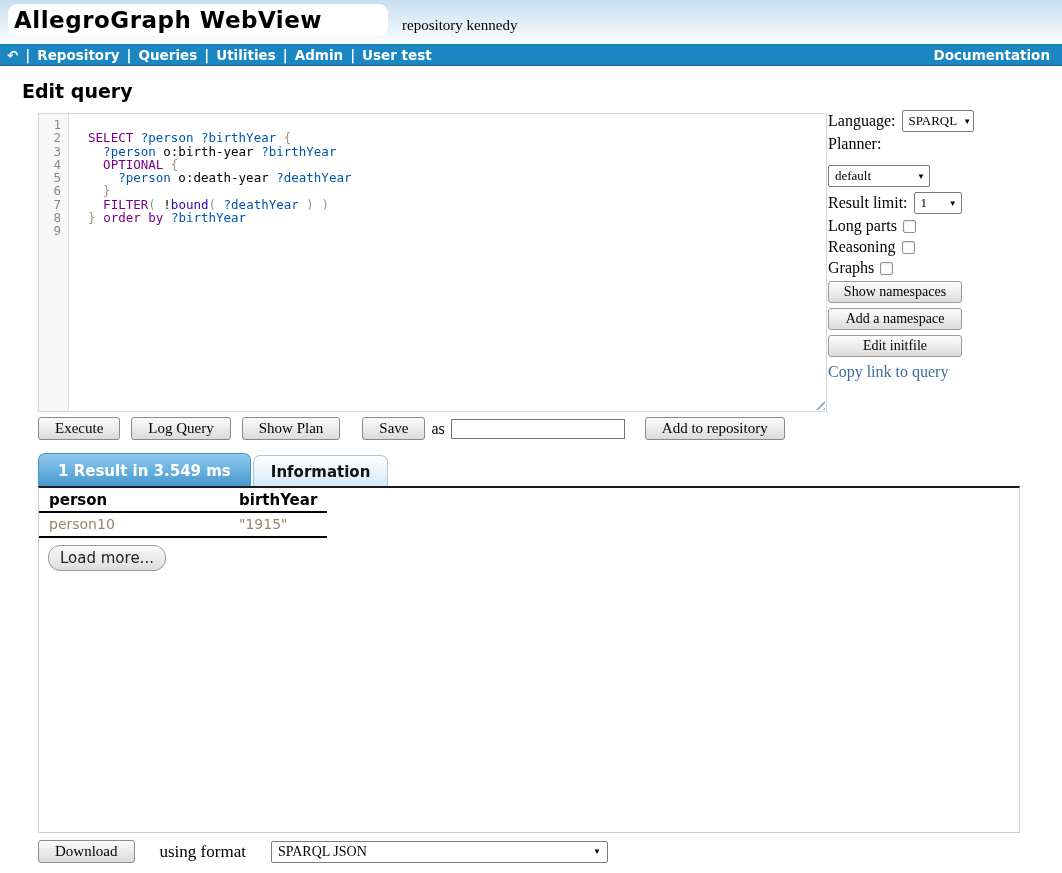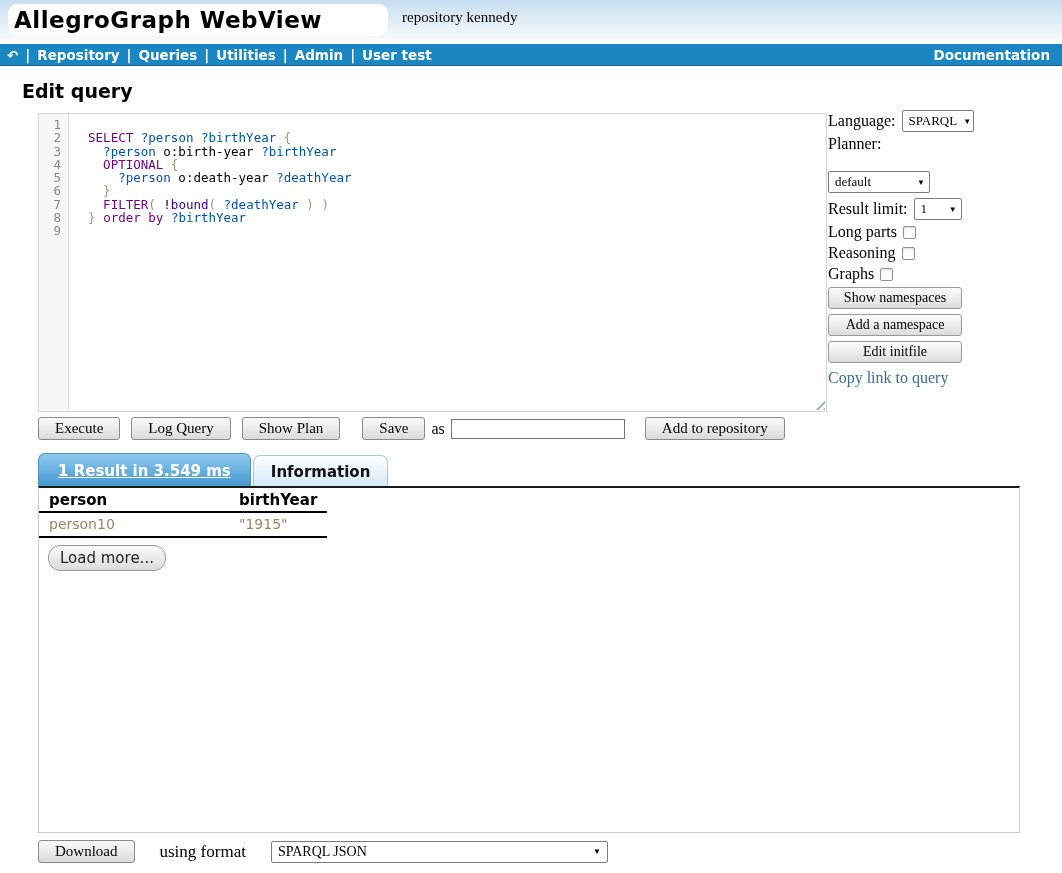--- a/index.html
+++ b/index.html
@@ -6,21 +6,21 @@
   body{
     width:1062px;height:873px;position:relative;background:#fff;
     font-family:"Liberation Serif",serif;color:#000;overflow:hidden;
   }
   
   .topstrip{position:absolute;left:0;top:0;width:1062px;height:44px;
     background:linear-gradient(#c6def0,#fdfeff);}
   .title-bg{position:absolute;left:8px;top:4px;width:380px;height:32px;background:#fff;border-radius:9px;}
   .app-title{position:absolute;left:14px;top:7px;margin:0;
     font:bold 23px "DejaVu Sans",sans-serif;letter-spacing:.5px;color:#000;}
-  .repo{position:absolute;left:402px;top:9px;font:15px "Liberation Serif",serif;text-align:center;}
+  .repo{position:absolute;left:402px;top:17px;font:15px "Liberation Serif",serif;text-align:center;}
 
   
   .navbar{position:absolute;left:0;top:44px;width:1062px;height:22px;box-sizing:border-box;
     background:var(--nav-bar,#1a86c2);border-bottom:1px solid #14658f;
     color:#fff;font:bold 13.5px "DejaVu Sans",sans-serif;
     display:flex;align-items:center;padding:0 12px 0 7px;}
   .navlink{color:#fff;text-decoration:none;cursor:pointer;}
   .navsep{margin:0 7px;}
   .backicon{margin-right:7px;cursor:pointer;font-weight:bold;}
   .docs{margin-left:auto;color:#fff;text-decoration:none;cursor:pointer;}
@@ -77,21 +77,21 @@
   .as-label{margin-right:6px;font:16px "Liberation Serif",serif;}
   .save-input{width:166px;height:18px;border:1px solid #767676;margin-right:20px;
     font:14px "Liberation Serif",serif;padding:0 3px;}
 
   
   .tabs{position:absolute;left:38px;top:453px;display:flex;align-items:flex-end;}
   .tab{font:bold 15px "DejaVu Sans",sans-serif;cursor:pointer;margin-right:2px;
     border-radius:7px 7px 0 0;}
   .tab.active{color:#fff;padding:8px 19px 9px;
     background:linear-gradient(var(--active-tab-top,#8ecaee),var(--active-tab-bottom,#3f93cd));
-    border:1px solid #4c96c6;border-bottom:none;text-decoration:underline;}
+    border:1px solid #4c96c6;border-bottom:none;}
   .tab.inactive{color:#111;padding:7px 17px 8px;
     background:linear-gradient(#ffffff,#cfe7f8);
     border:1px solid #aac9e0;border-bottom:none;}
 
   
   .panel{position:absolute;left:38px;top:486px;width:982px;height:347px;box-sizing:border-box;
     background:#fff;border:1px solid #ccc;border-top:2px solid #1a1a1a;}
   .results-table{border-collapse:collapse;margin:0;}
   .results-table th{font:bold 15px "DejaVu Sans",sans-serif;text-align:left;
     padding:3px 10px 2px;border-bottom:2px solid #000;}
@@ -177,21 +177,21 @@
 </div>
 
 <div class="options">
   <div class="optrow">
     <span class="lab">Language:</span>
     <span class="sel sel-lang">
       <span>SPARQL</span>
       <span class="arr">▼</span>
     </span>
   </div>
-  <div class="optrow" style="margin-bottom:17px;">
+  <div class="optrow" style="margin-bottom:11px;">
     <span class="lab">Planner:</span>
   </div>
   <span class="sel sel-planner">
     <span>default</span>
     <span class="arr">▼</span>
   </span>
   <div class="optrow" style="margin-top:3px;">
     <span class="lab">Result limit:</span>
     <span class="sel sel-limit">
       <span>1</span>

